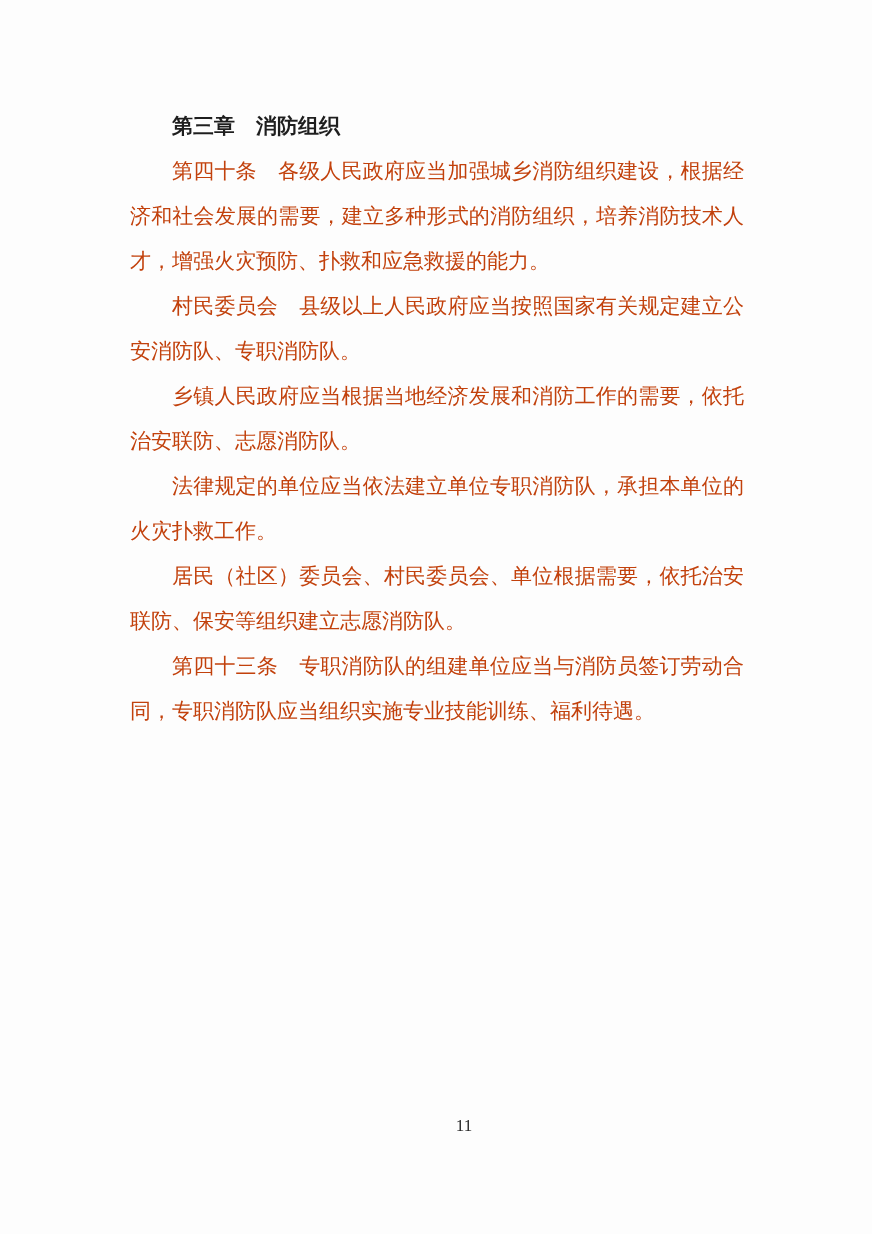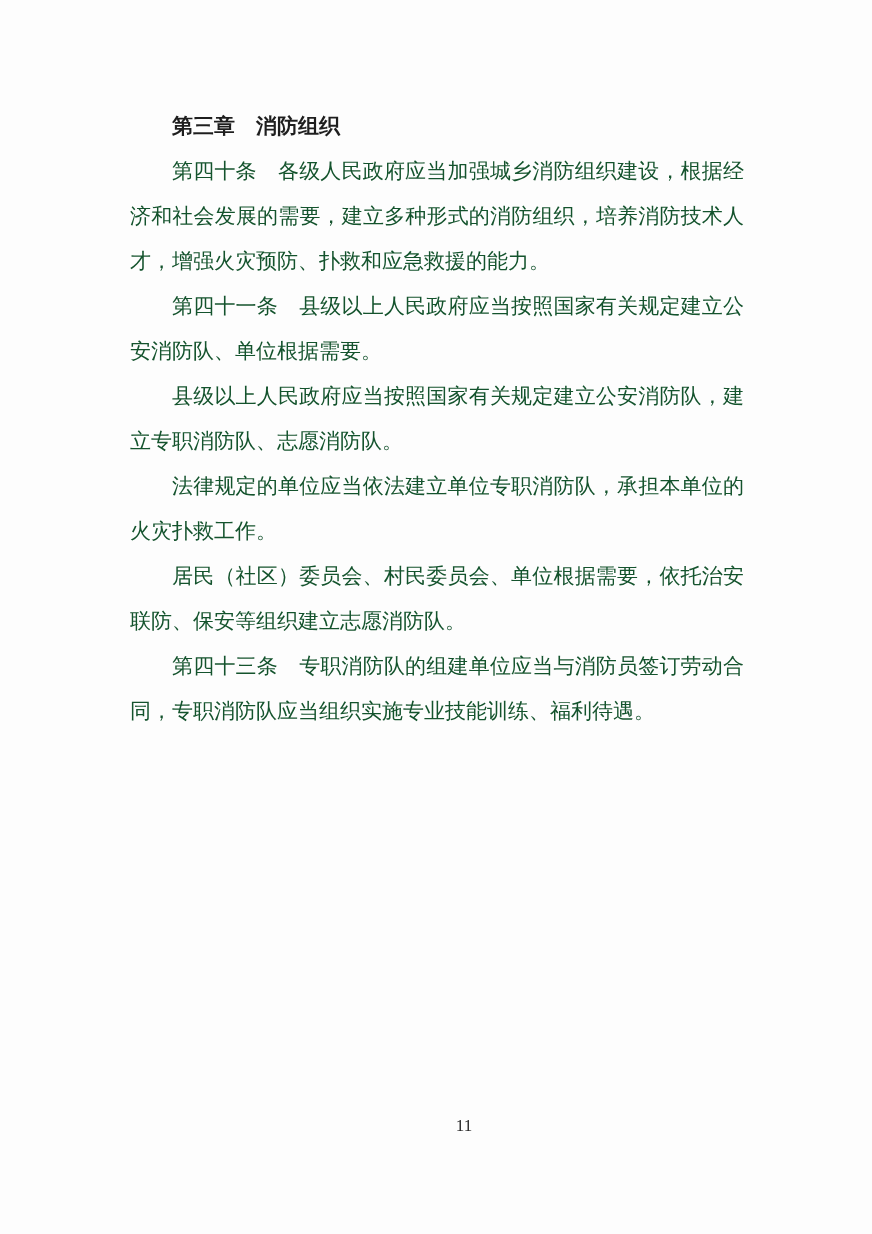--- a/index.html
+++ b/index.html
@@ -31,41 +31,41 @@
     text-indent: 2em;
     color: #1e1e1e;
     white-space: nowrap;
   }
   .para {
     margin: 0;
     font-size: 21px;
     line-height: 45px;
     text-align: justify;
     text-indent: 2em;
-    color: #14532d;
+    color: #c2410c;
   }
   .page-number {
     position: absolute;
     left: 0;
     top: 1116px;
     width: 872px;
     text-align: center;
     font-size: 17px;
     color: #2a2a2a;
     font-family: "Liberation Serif", "DejaVu Serif", serif;
     padding-left: 28px;
   }
 </style>
 </head>
 <body>
 
 <div class="page">
   <div class="content">
     <h2 class="chapter-heading">第三章　消防组织</h2>
     <p class="para">第四十条　各级人民政府应当加强城乡消防组织建设，根据经济和社会发展的需要，建立多种形式的消防组织，培养消防技术人才，增强火灾预防、扑救和应急救援的能力。</p>
-    <p class="para">第四十一条　县级以上人民政府应当按照国家有关规定建立公安消防队、单位根据需要。</p>
-    <p class="para">县级以上人民政府应当按照国家有关规定建立公安消防队，建立专职消防队、志愿消防队。</p>
+    <p class="para">村民委员会　县级以上人民政府应当按照国家有关规定建立公安消防队、专职消防队。</p>
+    <p class="para">乡镇人民政府应当根据当地经济发展和消防工作的需要，依托治安联防、志愿消防队。</p>
     <p class="para">法律规定的单位应当依法建立单位专职消防队，承担本单位的火灾扑救工作。</p>
     <p class="para">居民（社区）委员会、村民委员会、单位根据需要，依托治安联防、保安等组织建立志愿消防队。</p>
     <p class="para">第四十三条　专职消防队的组建单位应当与消防员签订劳动合同，专职消防队应当组织实施专业技能训练、福利待遇。</p>
   </div>
   <div class="page-number">11</div>
 </div>
 
 </body></html>

